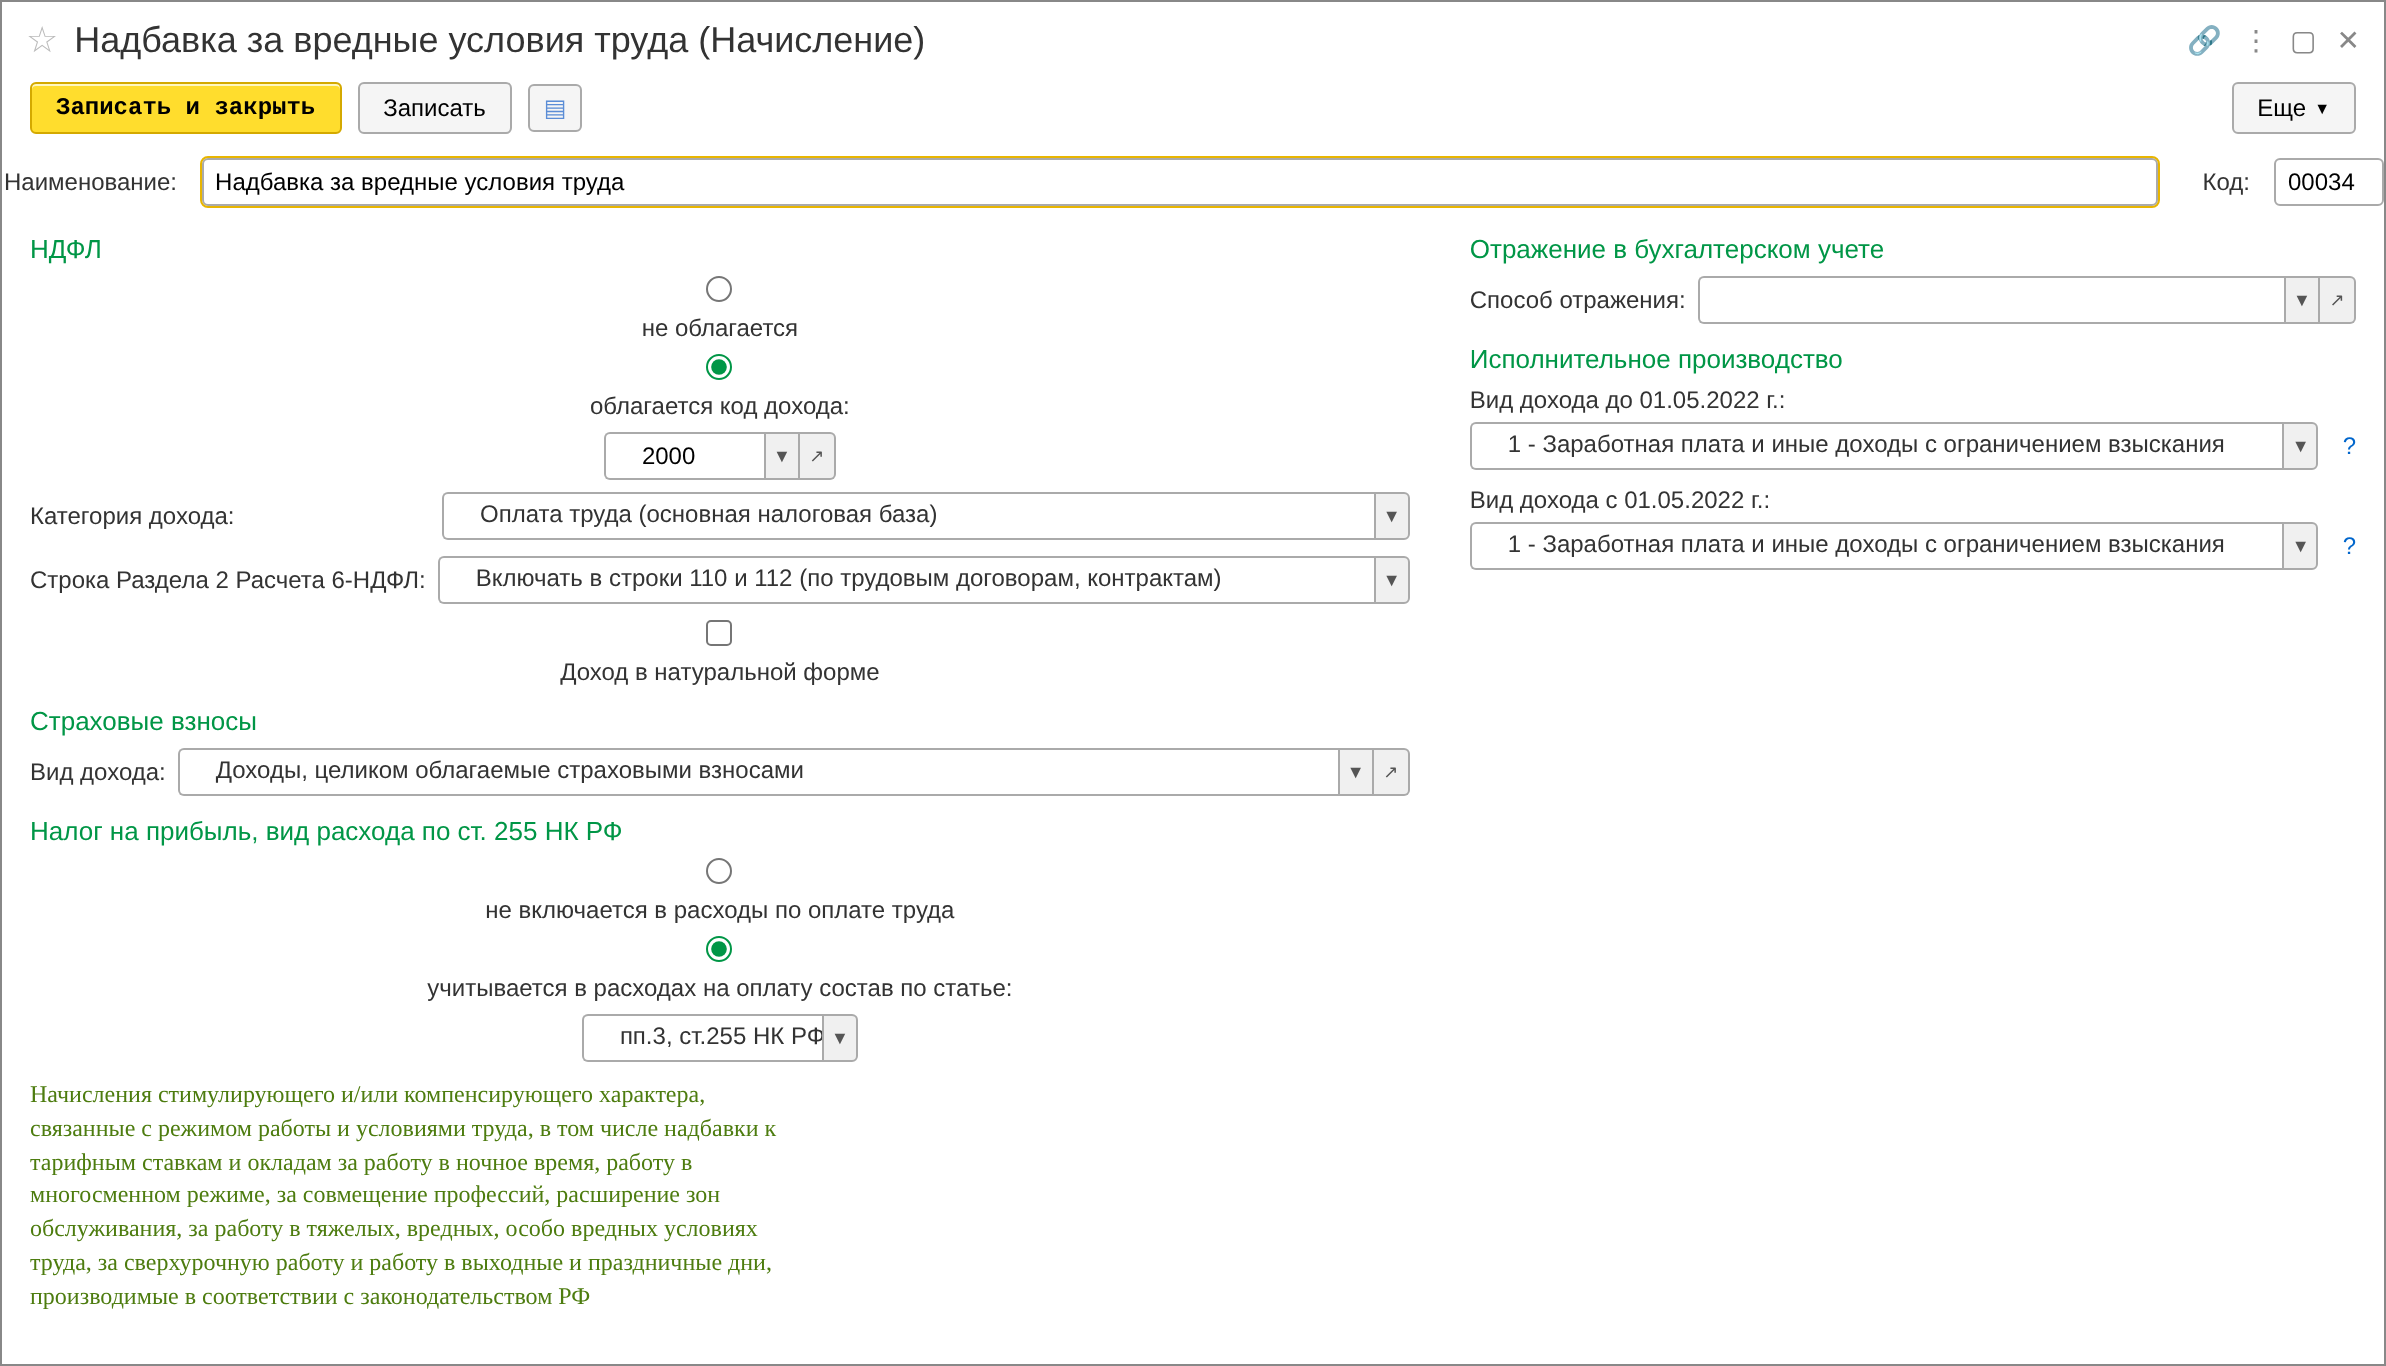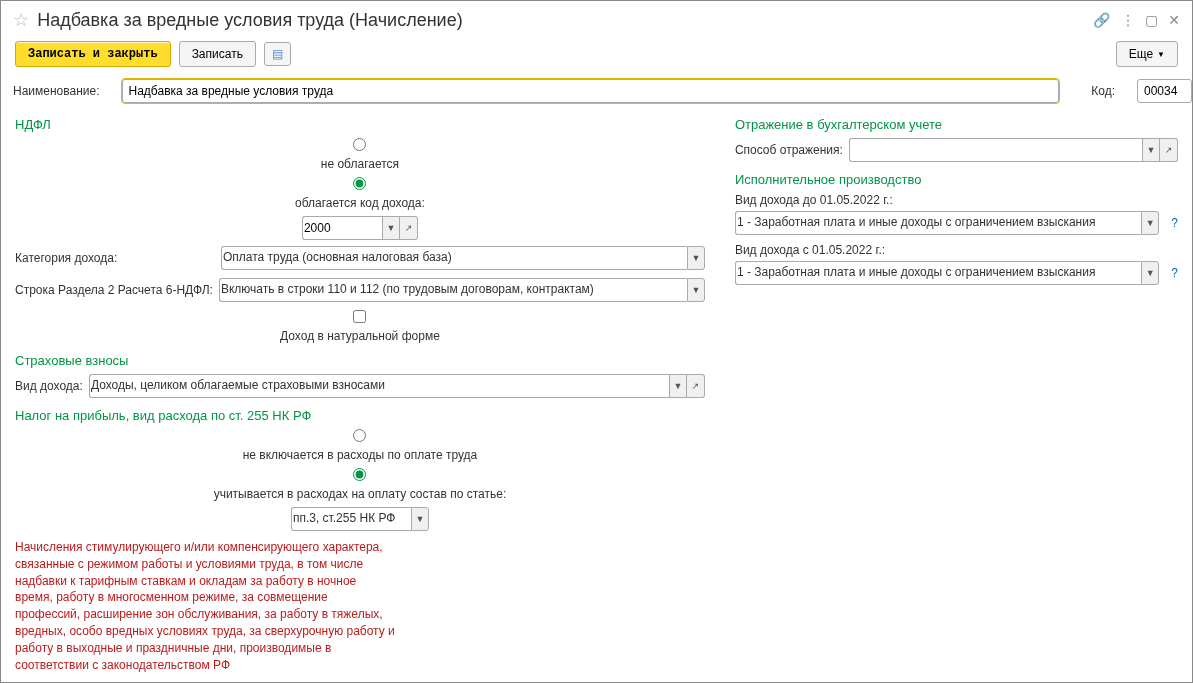--- a/index.html
+++ b/index.html
@@ -118,21 +118,21 @@
   accent-color: #009646;
 }
 .combo {
   display: inline-flex;
   align-items: stretch;
 }
 .combo input, .combo .combo-text {
   border: 1px solid #aaa;
   border-right: none;
   border-radius: 3px 0 0 3px;
-  padding: 3px 1px;
+  padding: 3px 18px;
   font-size: 12px;
   height: 24px;
   background: #fff;
   overflow: hidden;
   white-space: nowrap;
 }
 .combo-btn {
   border: 1px solid #aaa;
   background: #f0f0f0;
   width: 18px;
@@ -144,25 +144,26 @@
   color: #555;
 }
 .combo-btn:last-child { border-radius: 0 3px 3px 0; }
 .combo-btn + .combo-btn { border-left: none; }
 .help-link {
   color: #0066cc;
   margin-left: 6px;
   cursor: pointer;
 }
 .hint-text {
-  color: #b91c1c;
+  color: #4d7c0f;
   font-size: 12px;
   line-height: 1.4;
   margin-top: 8px;
   max-width: 380px;
+  font-family: Liberation Serif, serif;
 }
 .footer-check {
   position: absolute;
   bottom: 14px;
   left: 14px;
   display: flex;
   align-items: center;
   gap: 6px;
 }
 .lbl-fixed { width: 200px; }
@@ -192,21 +193,21 @@
     <button class="btn btn-icon">
       <span style="color:#5b8dd6;">▤</span>
     </button>
     <button class="btn btn-more">
       <span>Еще</span>
       <span style="font-size:8px;">▼</span>
     </button>
   </div>
 
   <div class="name-row">
-    <div style="display:flex;align-items:center;gap:22px;flex:1;padding-left:12px;justify-content:center;">
+    <div style="display:flex;align-items:center;gap:12px;flex:1;padding-left:1px;justify-content:center;">
       <label>Наименование:</label>
       <input type="text" class="input-main" value="Надбавка за вредные условия труда" style="">
       <label style="margin-left:10px;">Код:</label>
       <input type="text" class="input-code" value="00034" style="">
     </div>
   </div>
 
   <div class="content">
 
     <div class="col-left">

